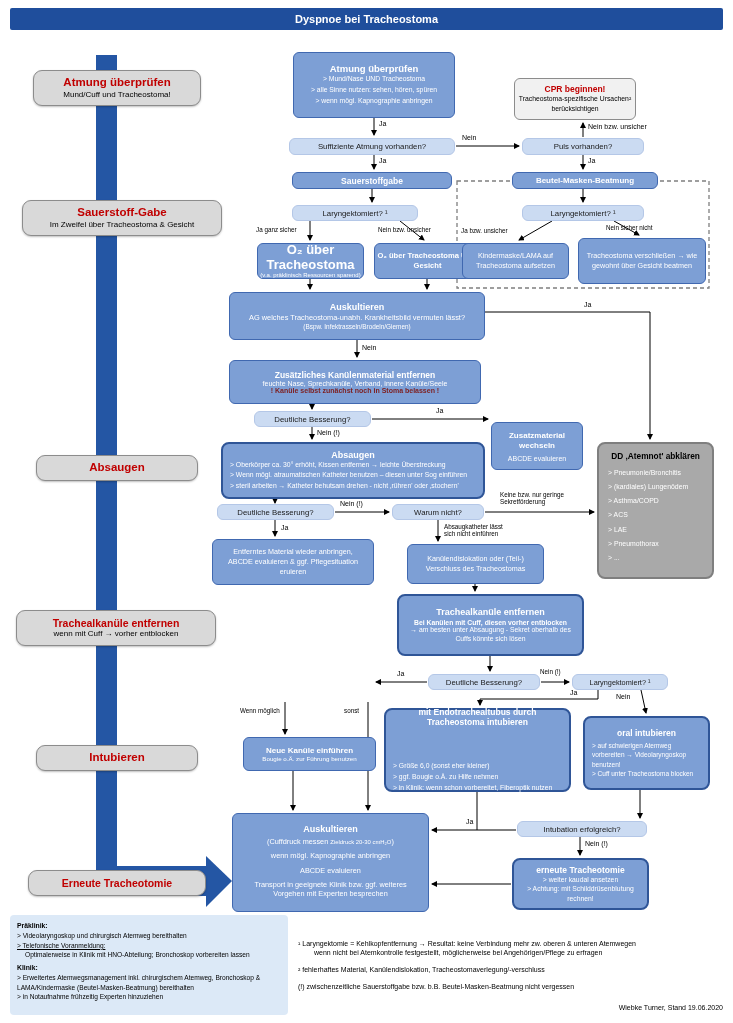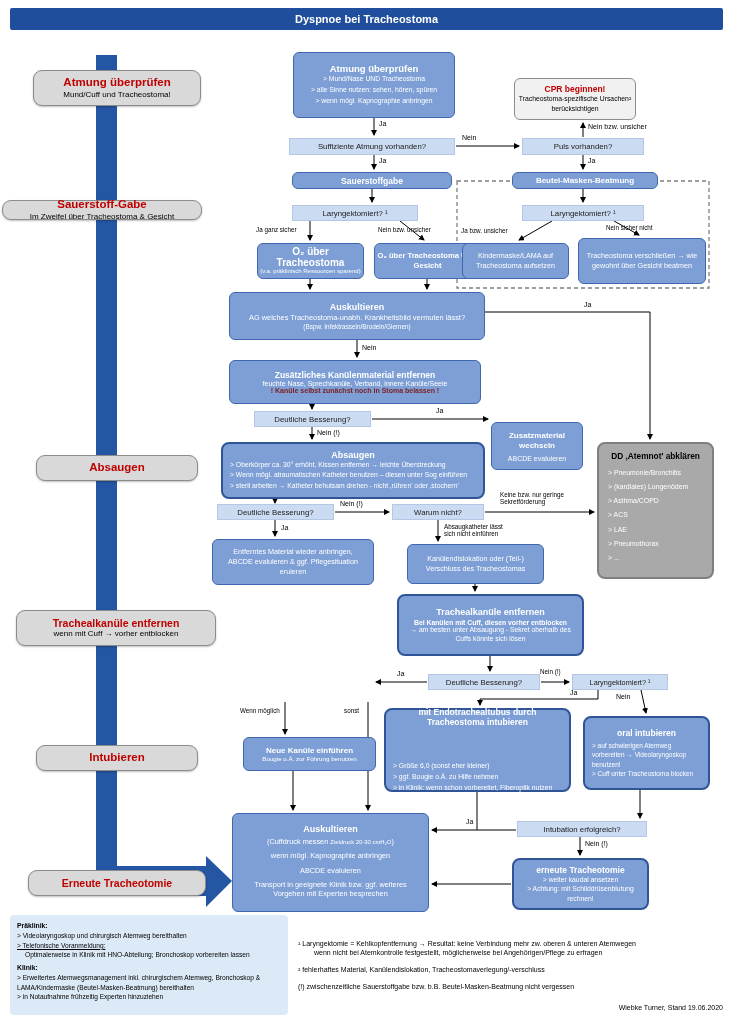--- a/index.html
+++ b/index.html
@@ -17,21 +17,21 @@
     display:flex; flex-direction:column; align-items:center; justify-content:center; z-index:3;
     box-shadow:0 1px 2px rgba(0,0,0,.25); text-align:center; }
   .stage .st { color:var(--red,#C00000); font-weight:bold; font-size:11.5px; line-height:1.15; }
   .stage .ss { color:#000; font-size:8px; line-height:1.25; }
 
   .node { display:flex; flex-direction:column; align-items:center; justify-content:center;
     text-align:center; z-index:2; border-radius:6px; }
   .blue { background:var(--node_blue,#7D9FD5); border:1.5px solid var(--node_border,#4068B0); color:#fff; }
   .thick { border:2.5px solid var(--node_border_dark,#2F5597); border-radius:8px; }
   .light { background:var(--light_blue,#CBDBF2); border:1px solid #B4C7E7; color:#1a1a1a;
-    border-radius:0; font-size:7.8px; }
+    border-radius:6px; font-size:7.8px; }
   .grayn { background:#F1F1F1; border:1px solid #8C8C8C; color:#000; border-radius:6px; }
 
   .t95 { font-weight:bold; font-size:9.5px; }
   .t9  { font-weight:bold; font-size:9px; }
   .t85 { font-weight:bold; font-size:8.5px; }
   .t8  { font-weight:bold; font-size:8px; }
   .b72 { font-size:7.2px; line-height:1.35; }
   .b68 { font-size:6.8px; line-height:1.4; }
   .nitems { font-size:6.8px; text-align:left; width:100%; padding:0 7px; line-height:1.55; }
   .nitems-c { font-size:6.8px; width:100%; padding:0 4px; line-height:1.6; }
@@ -116,21 +116,21 @@
     <line x1="580" y1="837" x2="580" y2="855" marker-end="url(#ah)"></line>
     <line x1="511" y1="884" x2="432" y2="884" marker-end="url(#ah)"></line>
   </svg>
 
   <div id="titlebar" class="abs" style="left:10px;top:8px;width:713px;height:22px;">Dyspnoe bei Tracheostoma</div>
 
   <div class="stage abs" style="left:33px;top:70px;width:168px;height:36px;">
     <div class="st">Atmung überprüfen</div>
     <div class="ss">Mund/Cuff und Tracheostoma!</div>
   </div>
-  <div class="stage abs" style="left:2px;top:200px;width:200px;height:20px;">
+  <div class="stage abs" style="left:22px;top:200px;width:200px;height:36px;">
     <div class="st">Sauerstoff-Gabe</div>
     <div class="ss">Im Zweifel über Tracheostoma &amp; Gesicht</div>
   </div>
   <div class="stage abs" style="left:36px;top:455px;width:162px;height:26px;">
     <div class="st">Absaugen</div>
   </div>
   <div class="stage abs" style="left:16px;top:610px;width:200px;height:36px;">
     <div class="st" style="font-size:10.5px;">Trachealkanüle entfernen</div>
     <div class="ss">wenn mit Cuff → vorher entblocken</div>
   </div>
@@ -159,21 +159,21 @@
   <div class="node light abs" style="left:289px;top:138px;width:166px;height:17px;">Suffiziente Atmung vorhanden?</div>
   <div class="node light abs" style="left:522px;top:138px;width:122px;height:17px;">Puls vorhanden?</div>
 
   <div class="node blue abs t85" style="left:292px;top:172px;width:160px;height:17px;">Sauerstoffgabe</div>
   <div class="node blue abs t8" style="left:512px;top:172px;width:146px;height:17px;">Beutel-Masken-Beatmung</div>
 
   <div class="node light abs" style="left:292px;top:205px;width:126px;height:16px;">Laryngektomiert? ¹</div>
   <div class="node light abs" style="left:522px;top:205px;width:122px;height:16px;">Laryngektomiert? ¹</div>
 
   <div class="node blue abs" style="left:257px;top:243px;width:107px;height:36px;">
-    <div style="font-weight:bold;font-size:10px;">O₂ über Tracheostoma</div>
+    <div style="font-weight:bold;font-size:13px;">O₂ über Tracheostoma</div>
     <div class="note">(v.a. präklinisch Ressourcen sparend)</div>
   </div>
   <div class="node blue abs" style="left:374px;top:243px;width:107px;height:36px;font-weight:bold;font-size:7.6px;line-height:1.3;">O₂ über Tracheostoma UND Gesicht</div>
   <div class="node blue abs b72" style="left:578px;top:238px;width:128px;height:46px;padding:0 6px;">Tracheostoma verschließen → wie gewohnt über Gesicht beatmen</div>
   <div class="node blue abs b72" style="left:462px;top:243px;width:107px;height:36px;padding:0 4px;">Kindermaske/LAMA auf Tracheostoma aufsetzen</div>
 
   <div class="node blue abs" style="left:229px;top:292px;width:256px;height:48px;">
     <div class="t9">Auskultieren</div>
     <div style="font-size:7.4px;margin-top:1px;">AG welches Tracheostoma-unabh. Krankheitsbild vermuten lässt?</div>
     <div style="font-size:6.4px;margin-top:1px;">(Bspw. Infektrasseln/Brodeln/Giemen)</div>

